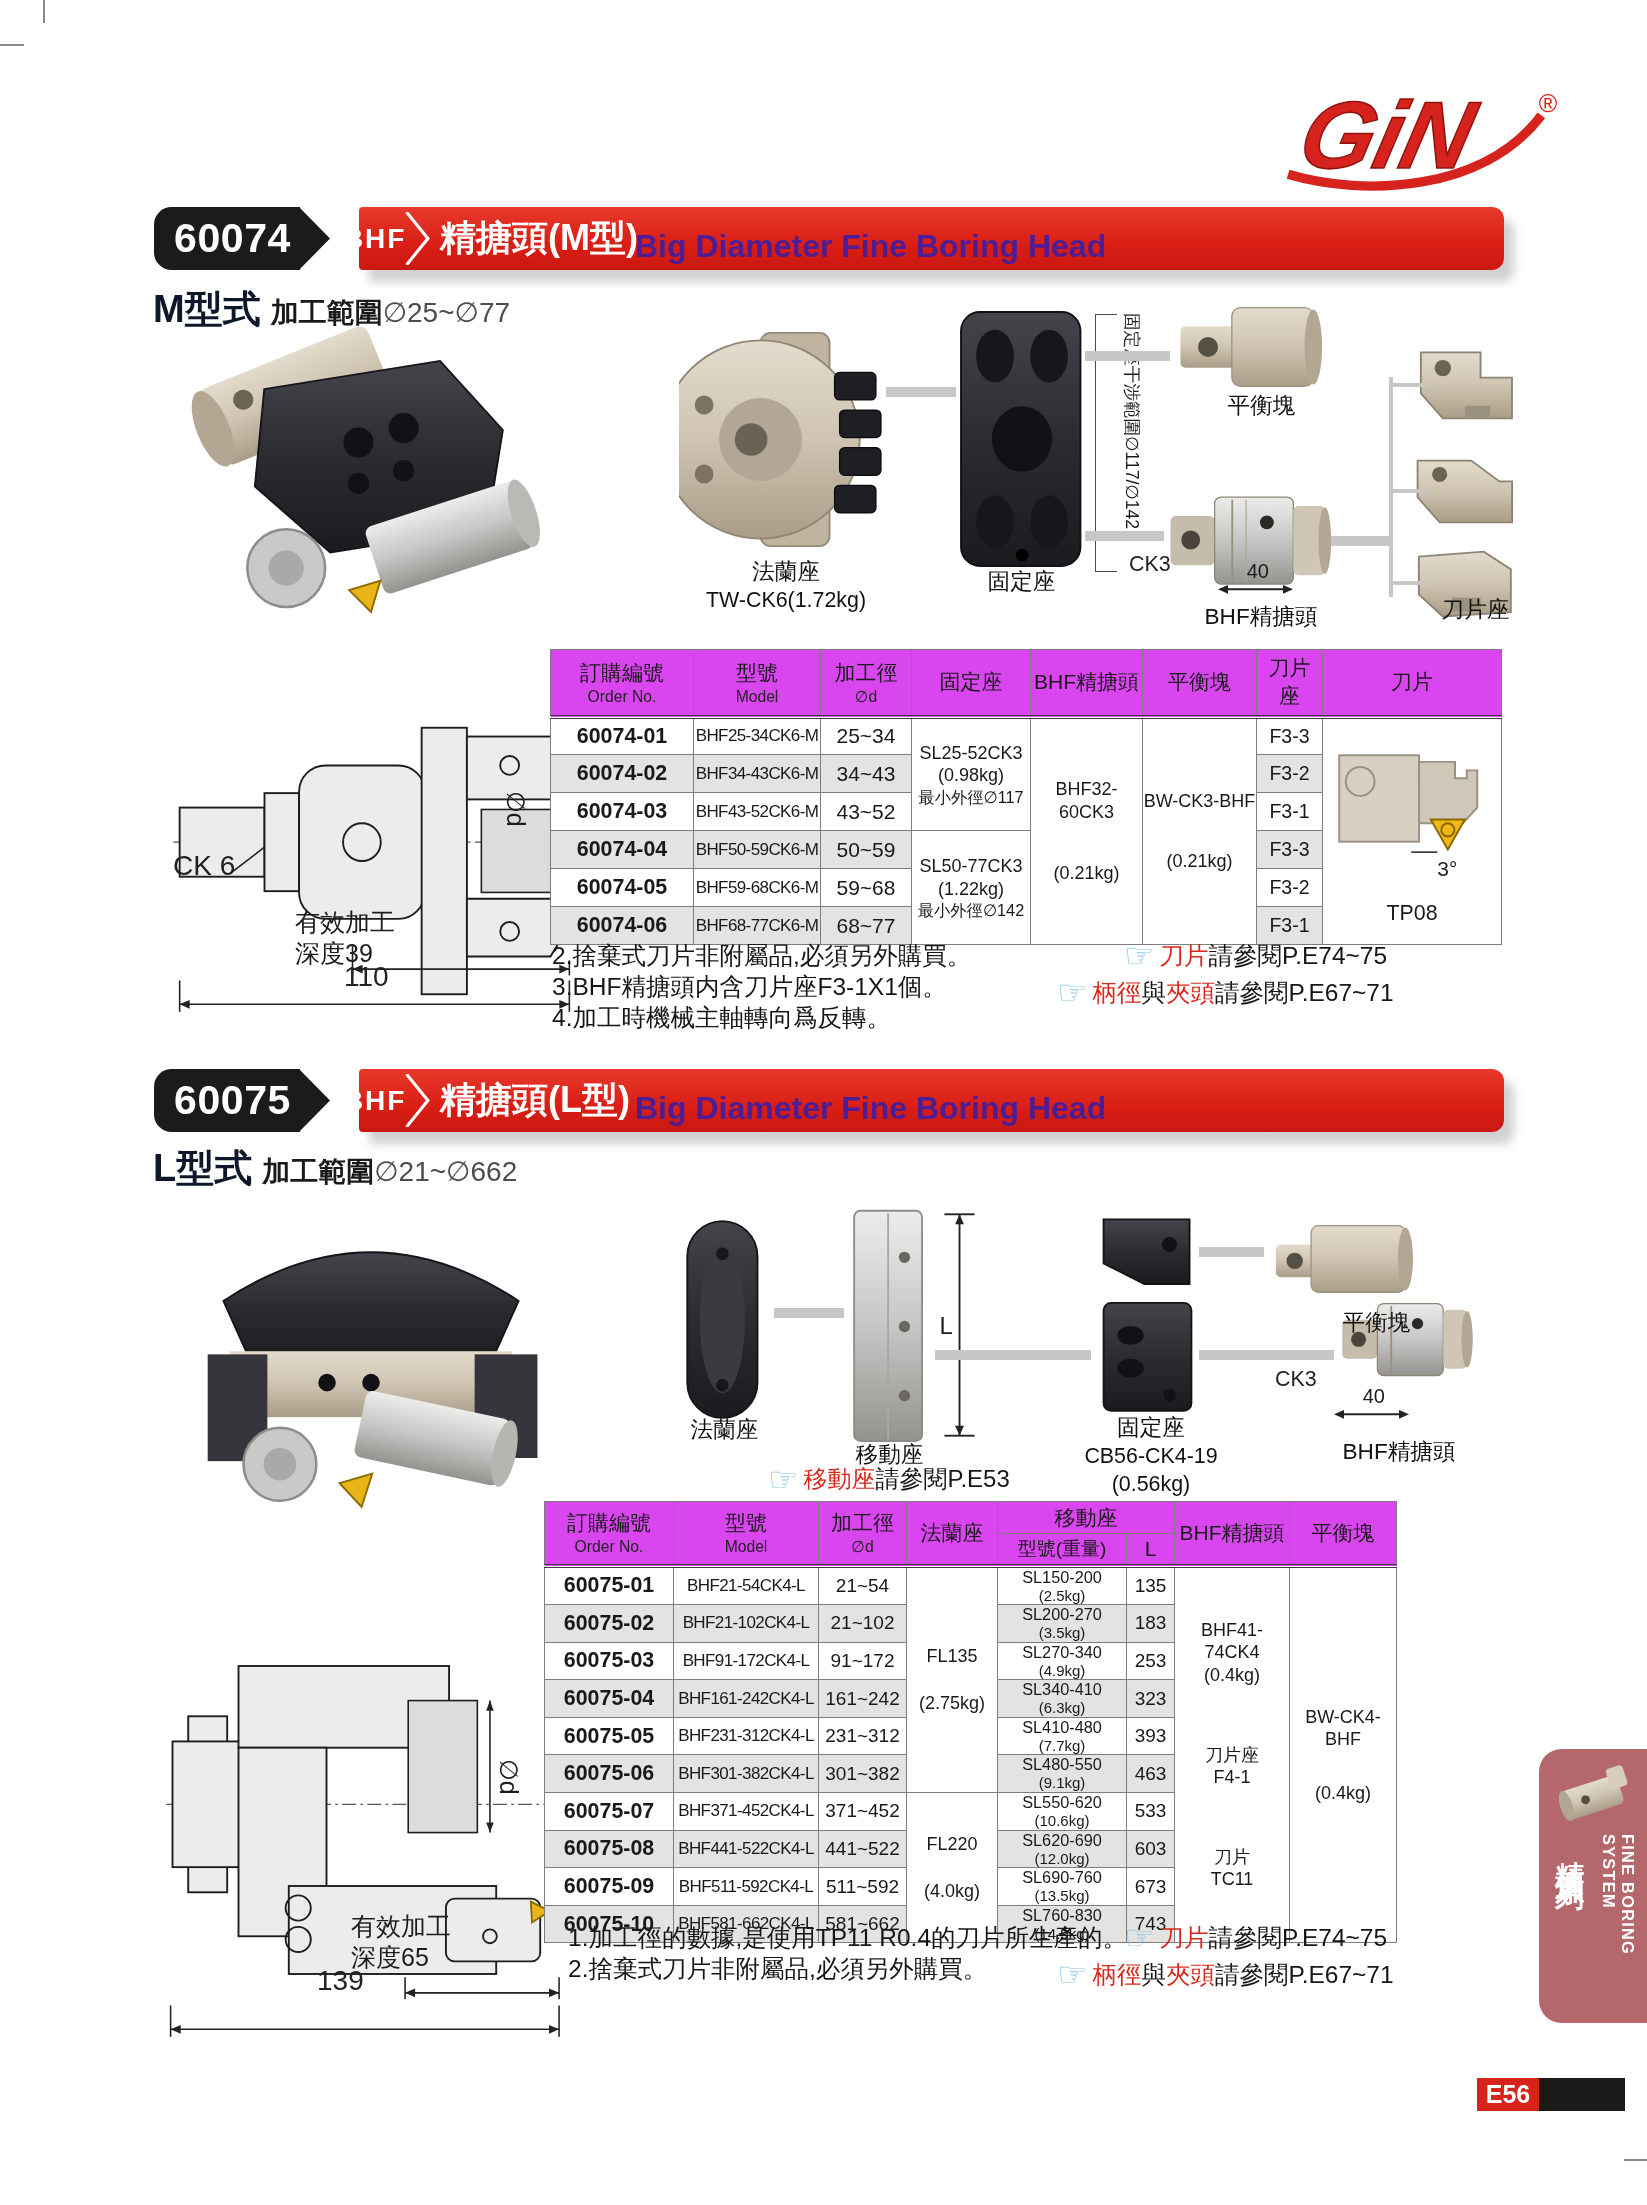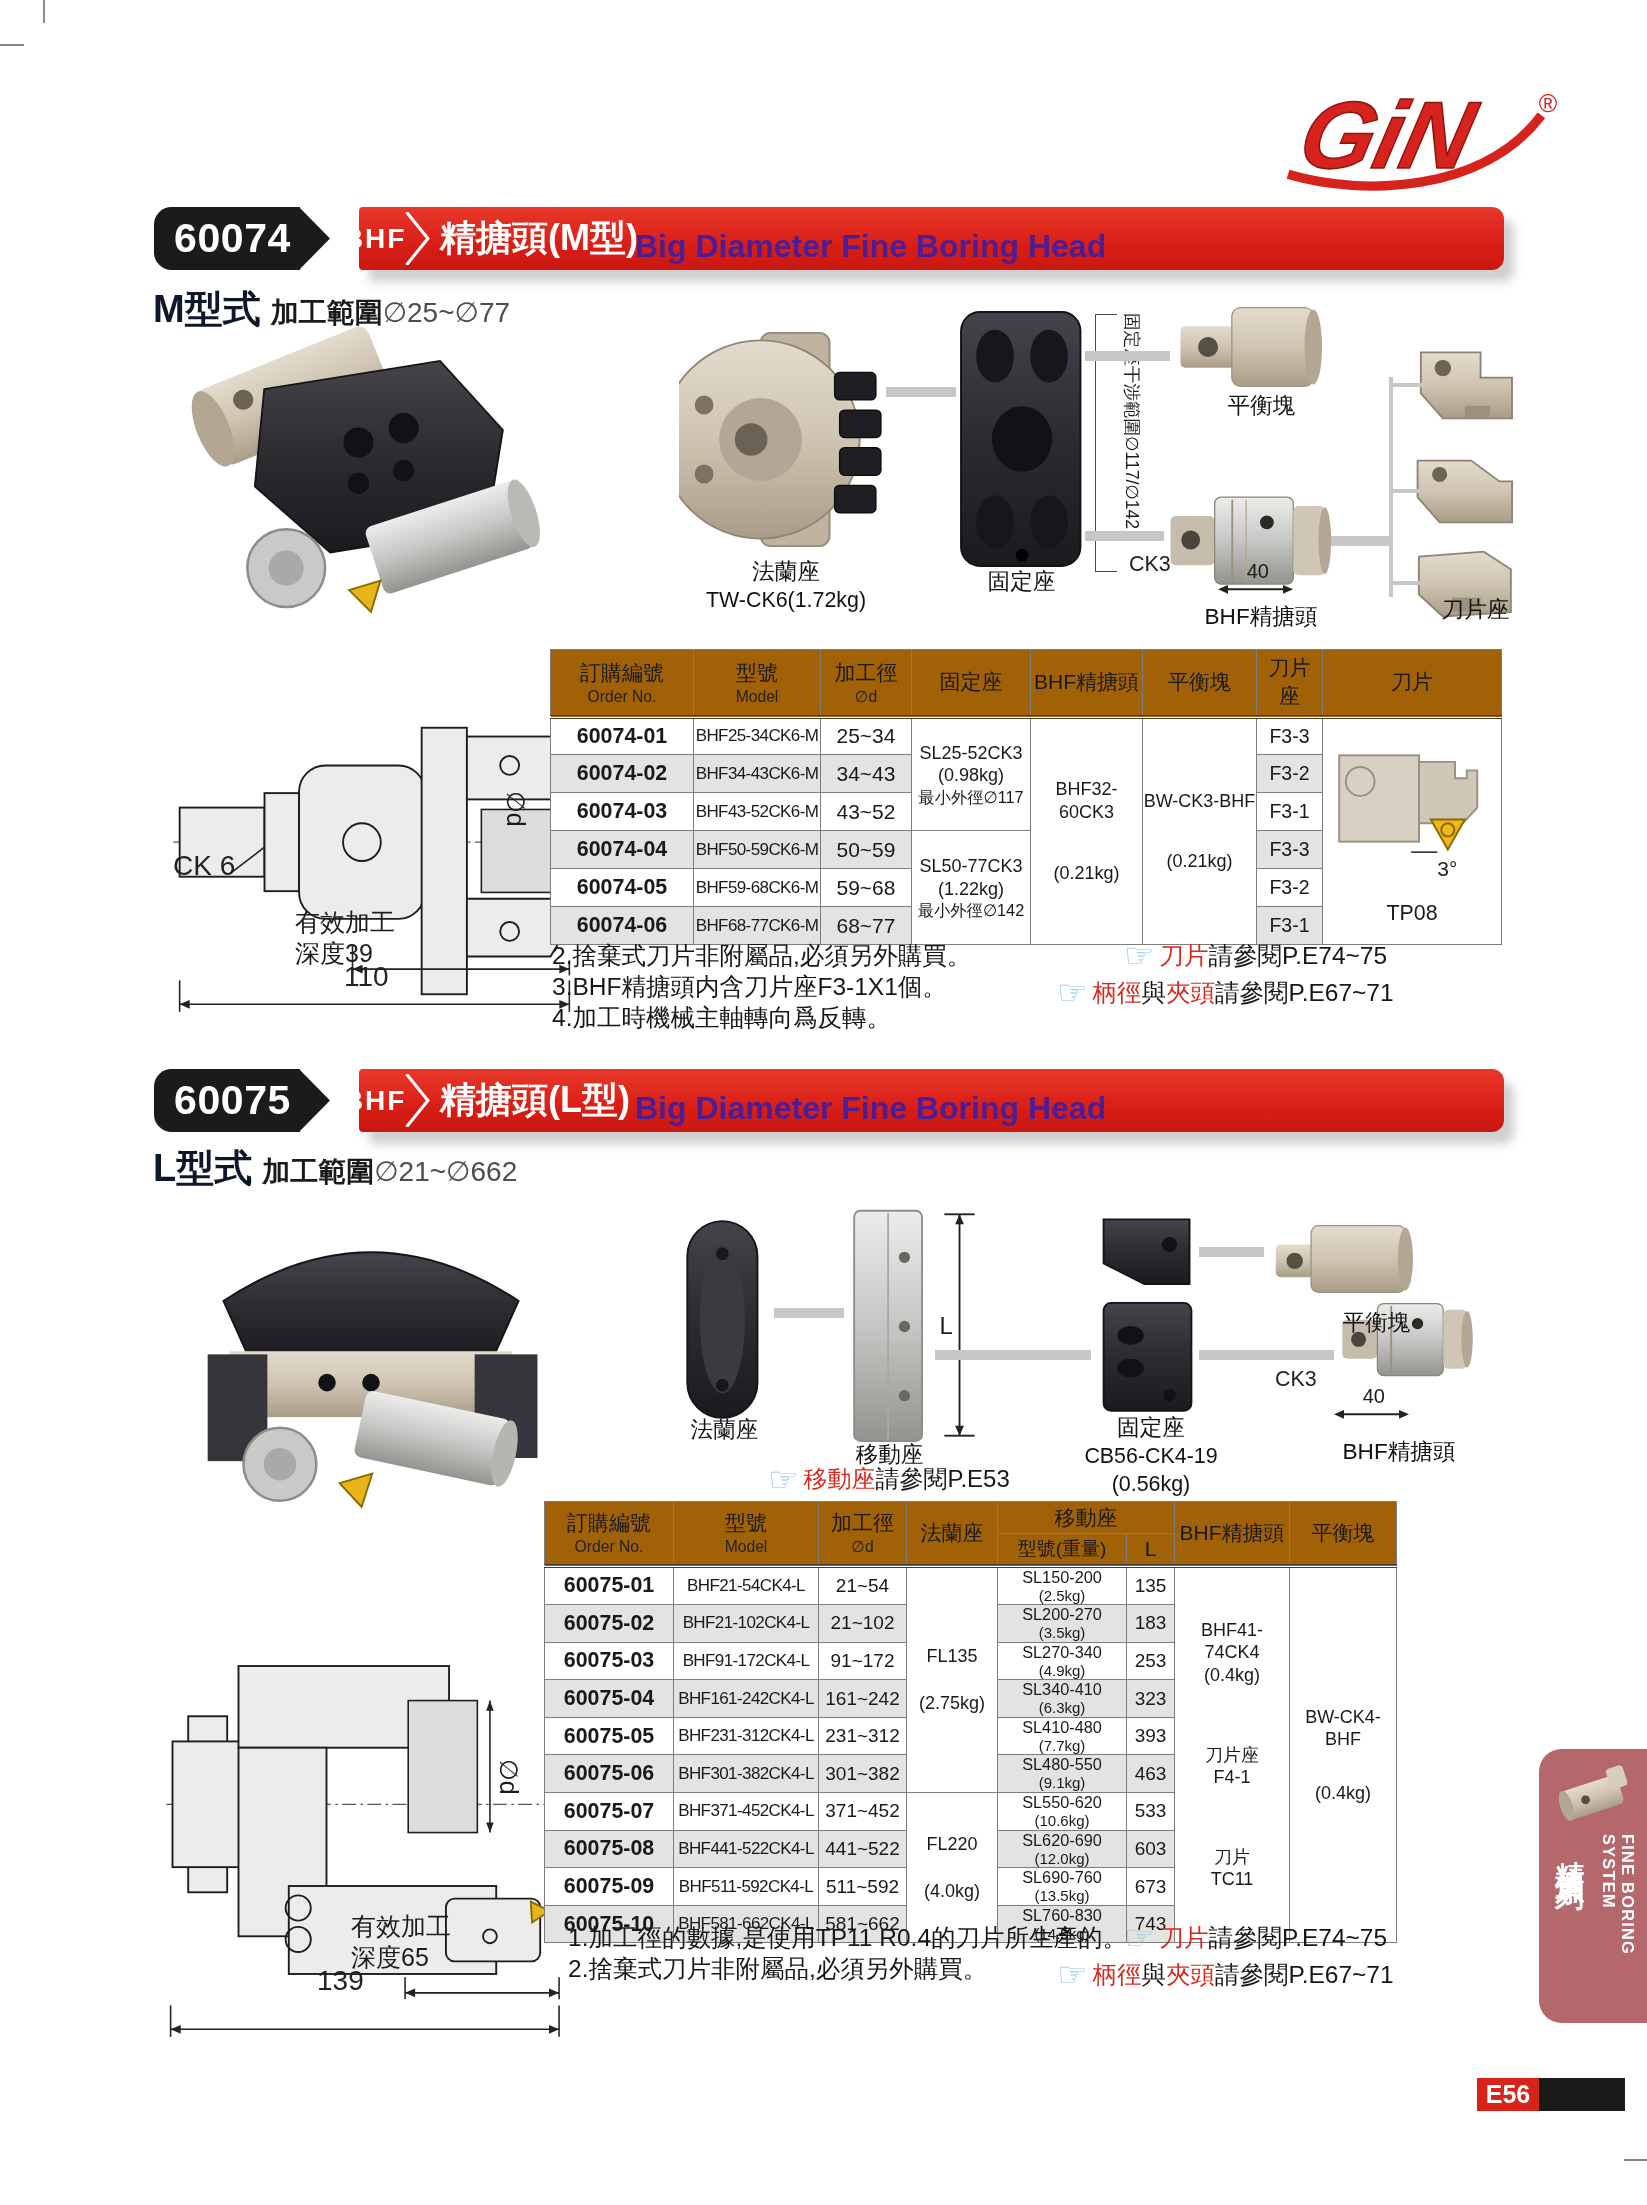--- a/index.html
+++ b/index.html
@@ -37,21 +37,21 @@
   .cap .sub{font-size:21.4px;}
   .dimtxt{position:absolute;font-size:21.4px;color:#222;}
   .rot90{transform:rotate(90deg);transform-origin:0 0;white-space:nowrap;}
 
   
   .bar{position:absolute;background:#c7c7c5;}
 
   
   table.spec{position:absolute;border-collapse:collapse;table-layout:fixed;background:#fff;border:1.9px solid #555;}
   table.spec td{border:1.3px solid #7d7d7d;text-align:center;vertical-align:middle;padding:0;color:#191919;}
-  table.spec thead td{background:#a16207;border-bottom:4.4px double #3c3c3c;}
+  table.spec thead td{background:#d946ef;border-bottom:4.4px double #3c3c3c;}
   .hz{font-size:21px;line-height:28px;}
   .he{font-size:15.7px;line-height:19px;color:#222;}
   td.ord{font-size:21.4px;font-weight:bold;}
   td.mod{font-size:17px;letter-spacing:-0.6px;}
   td.dia{font-size:21px;}
   td.hold{font-size:19.5px;}
   td.mrg{background:#fff;font-size:18px;}
   td.alt{background:#e3e3e2;}
   .cell-l1{font-size:18px;line-height:22.6px;}
   .cell-l2{font-size:16.3px;line-height:20px;}

